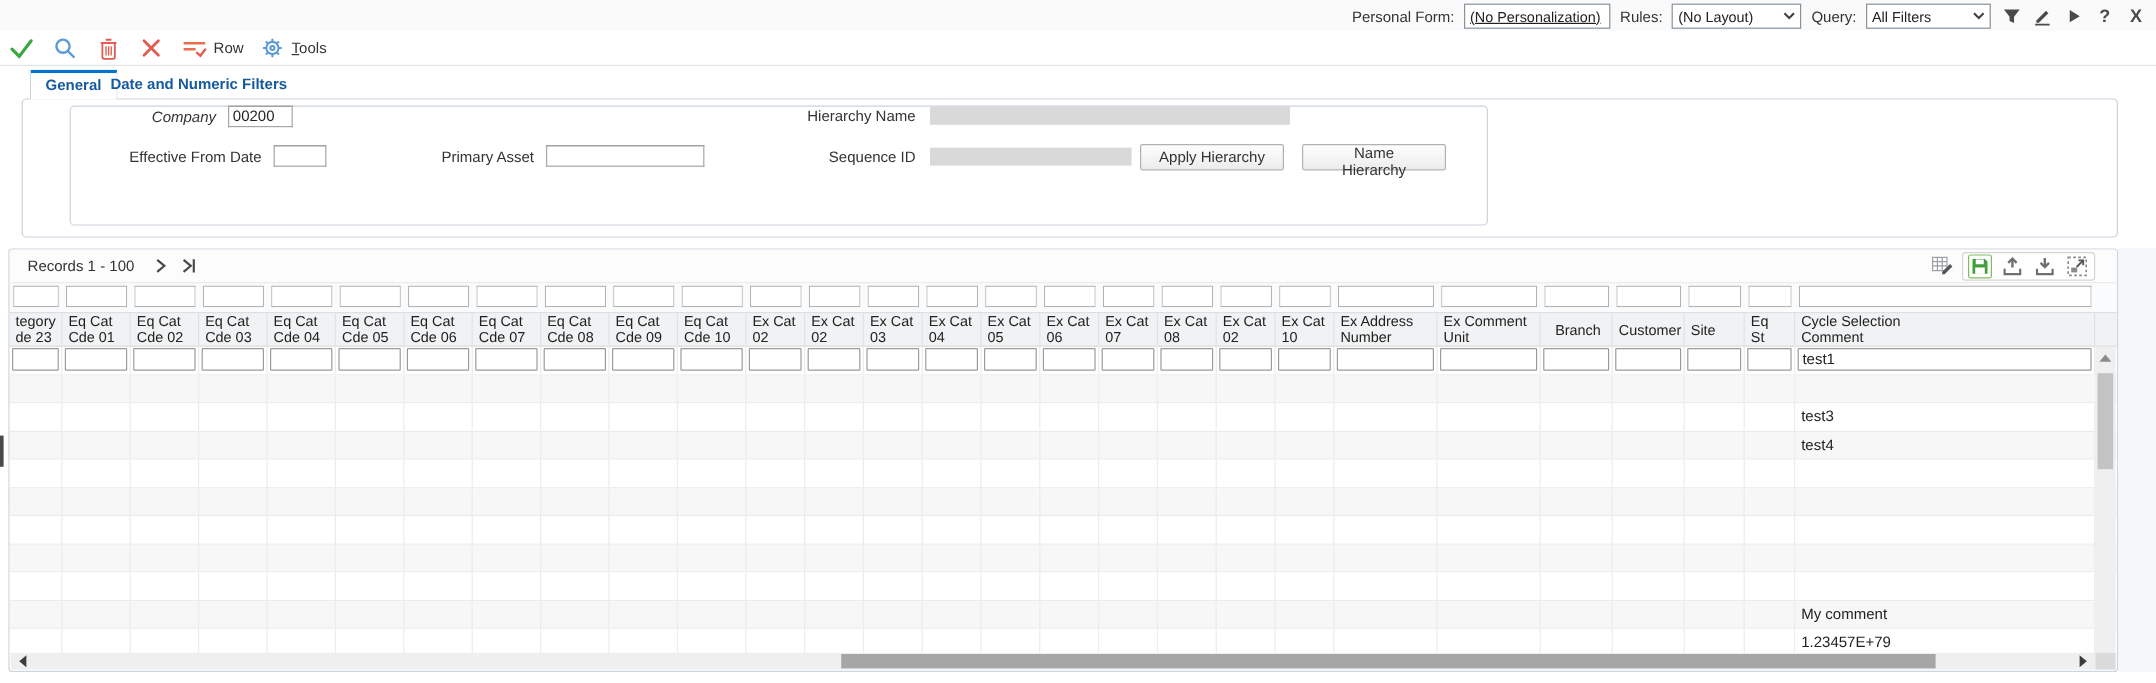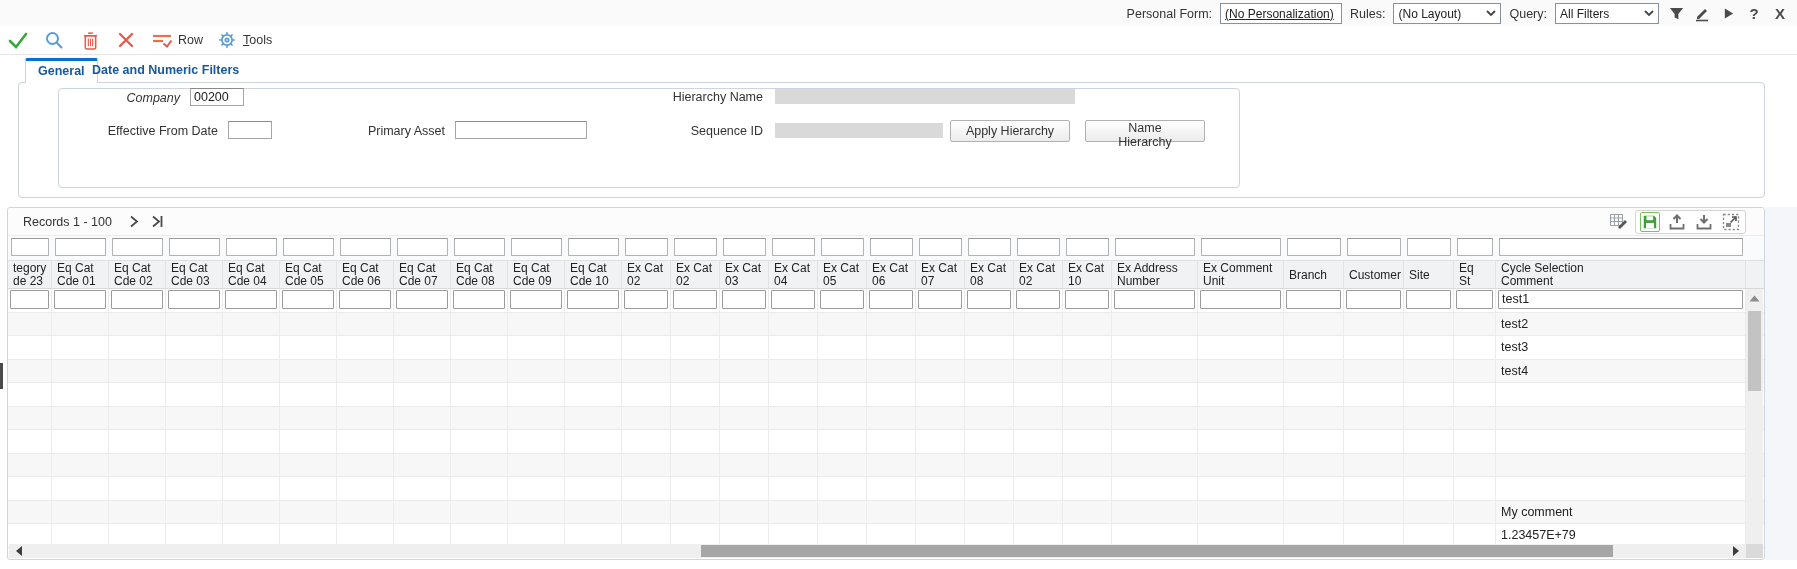--- a/index.html
+++ b/index.html
@@ -428,21 +428,21 @@
         <div class="hl2">10</div>
       </div>
       <div class="hdr-cell" style="width: 86px;">
         <div class="hl1">Ex Address</div>
         <div class="hl2">Number</div>
       </div>
       <div class="hdr-cell" style="width: 86px;">
         <div class="hl1">Ex Comment</div>
         <div class="hl2">Unit</div>
       </div>
-      <div class="hdr-cell" style="width: 60px;">
+      <div class="hdr-cell" style="width: 60px; text-align: center;">
         <div class="hl1">Branch</div>
       </div>
       <div class="hdr-cell" style="width: 60px;">
         <div class="hl1">Customer</div>
       </div>
       <div class="hdr-cell" style="width: 50px;">
         <div class="hl1">Site</div>
       </div>
       <div class="hdr-cell" style="width: 42px;">
         <div class="hl1">Eq</div>
@@ -561,21 +561,20 @@
         <div class="grid-cell" style="width: 49px;"></div>
         <div class="grid-cell" style="width: 49px;"></div>
         <div class="grid-cell" style="width: 49px;"></div>
         <div class="grid-cell" style="width: 49px;"></div>
         <div class="grid-cell" style="width: 86px;"></div>
         <div class="grid-cell" style="width: 86px;"></div>
         <div class="grid-cell" style="width: 60px;"></div>
         <div class="grid-cell" style="width: 60px;"></div>
         <div class="grid-cell" style="width: 50px;"></div>
         <div class="grid-cell" style="width: 42px;"></div>
-        <div class="grid-cell" style="width: 250px;">test2</div>
       </div>
       <div class="grid-row">
         <div class="grid-cell" style="width: 44px;"></div>
         <div class="grid-cell" style="width: 57px;"></div>
         <div class="grid-cell" style="width: 57px;"></div>
         <div class="grid-cell" style="width: 57px;"></div>
         <div class="grid-cell" style="width: 57px;"></div>
         <div class="grid-cell" style="width: 57px;"></div>
         <div class="grid-cell" style="width: 57px;"></div>
         <div class="grid-cell" style="width: 57px;"></div>

